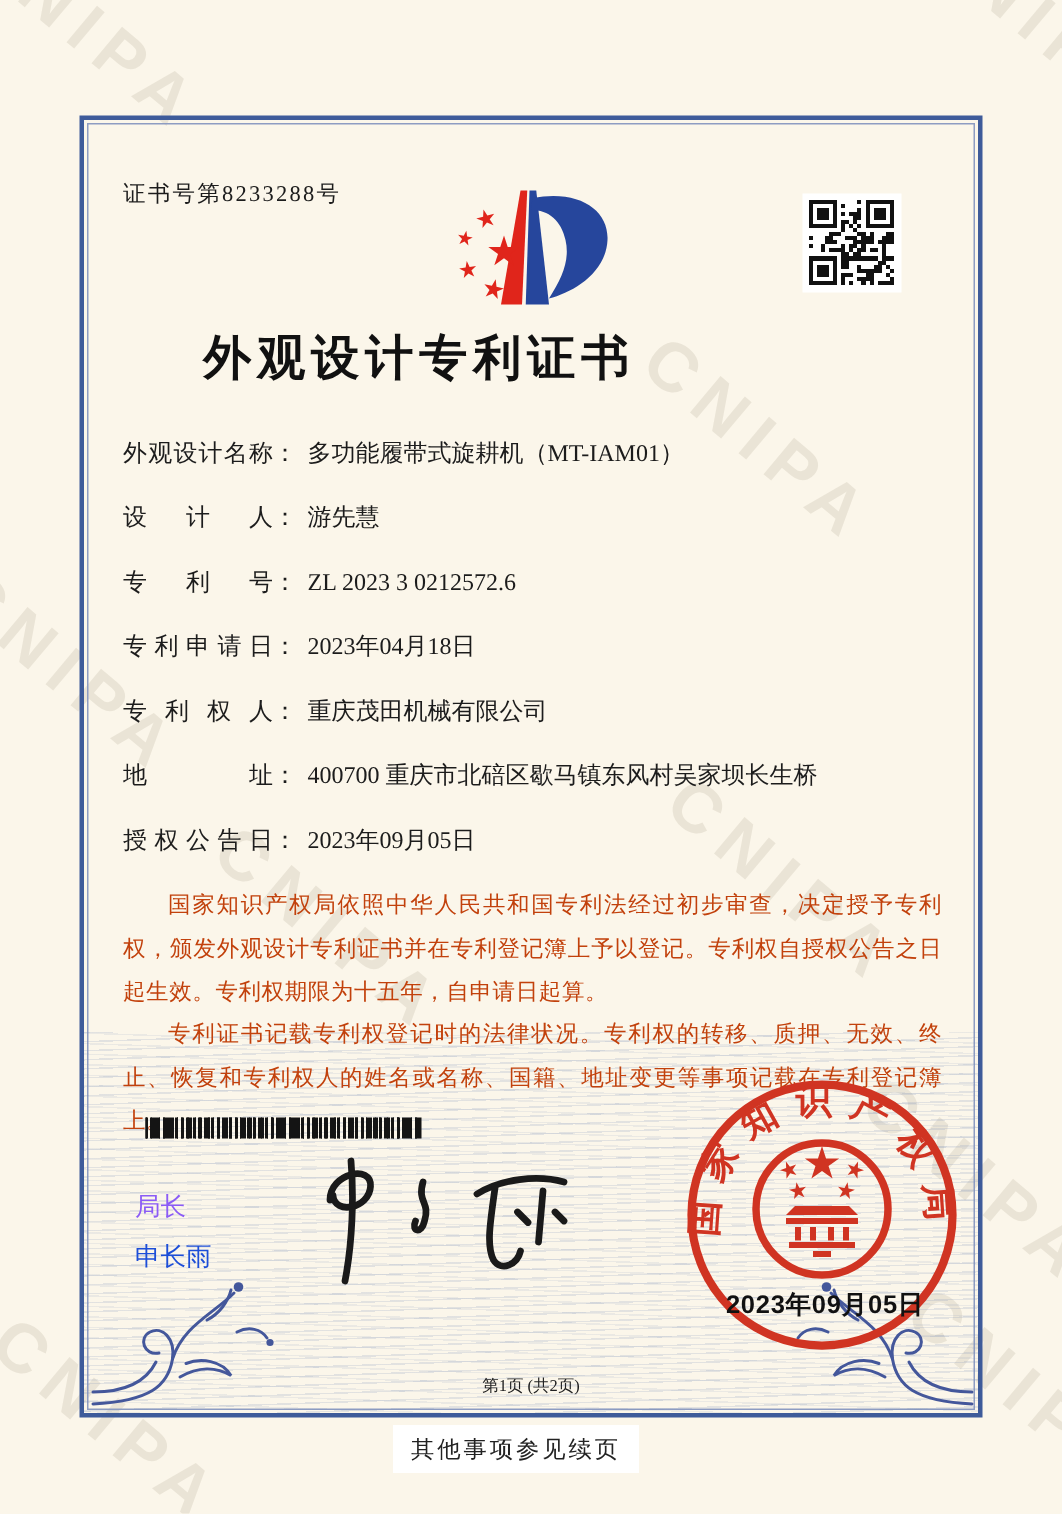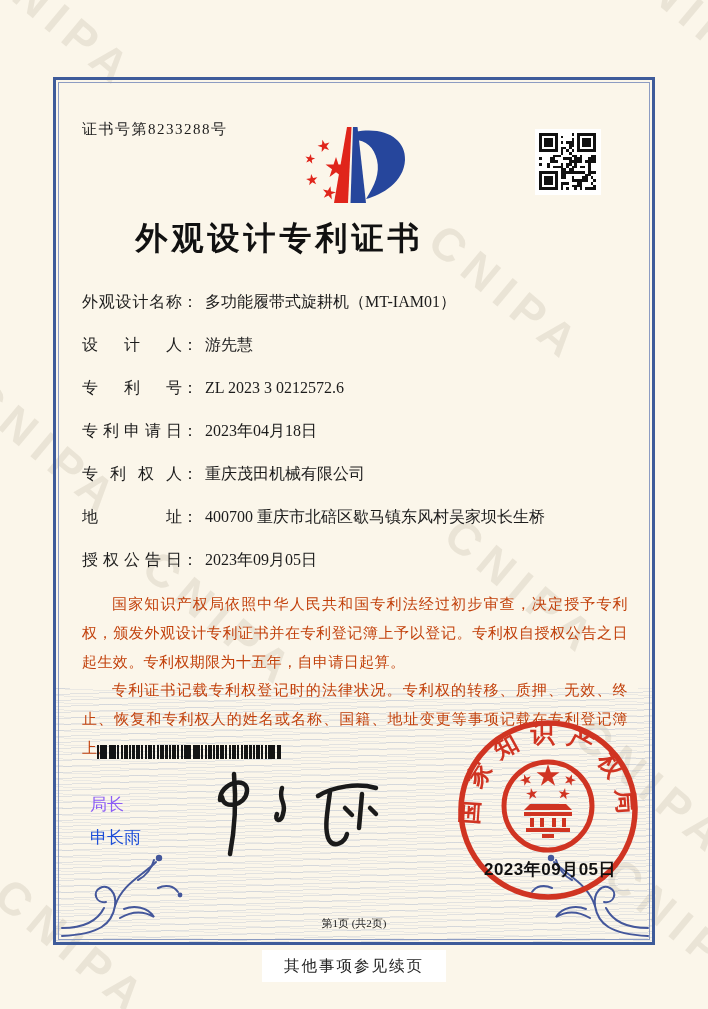--- a/index.html
+++ b/index.html
@@ -71,21 +71,21 @@
   
   .seal{position:absolute;left:452px;top:714px;width:192px;height:192px;}
   .seal-date{
     position:absolute;left:470px;top:858px;width:160px;text-align:center;
     font-size:17px;font-weight:600;color:#111;
     font-family:"Liberation Sans","DejaVu Sans",sans-serif;letter-spacing:0.5px;
   }
   
   .page-num{position:absolute;left:0;top:916px;width:708px;text-align:center;font-size:11px;color:#222;}
   .cont-strip{
-    position:absolute;left:262px;top:950px;width:184px;height:32px;background:#ffffff;
+    position:absolute;left:262px;top:950px;width:164px;height:32px;background:#ffffff;
     display:flex;align-items:center;justify-content:center;
   }
   .cont-strip span{font-size:15.5px;letter-spacing:2px;color:#222;}
 </style>
 </head>
 <body>
 
 <div class="wm" style="left:-34px;top:-8px">CNIPA</div>
 <div class="wm" style="left:600px;top:-14px">CNIPA</div>
 <div class="wm" style="left:414px;top:266px">CNIPA</div>

